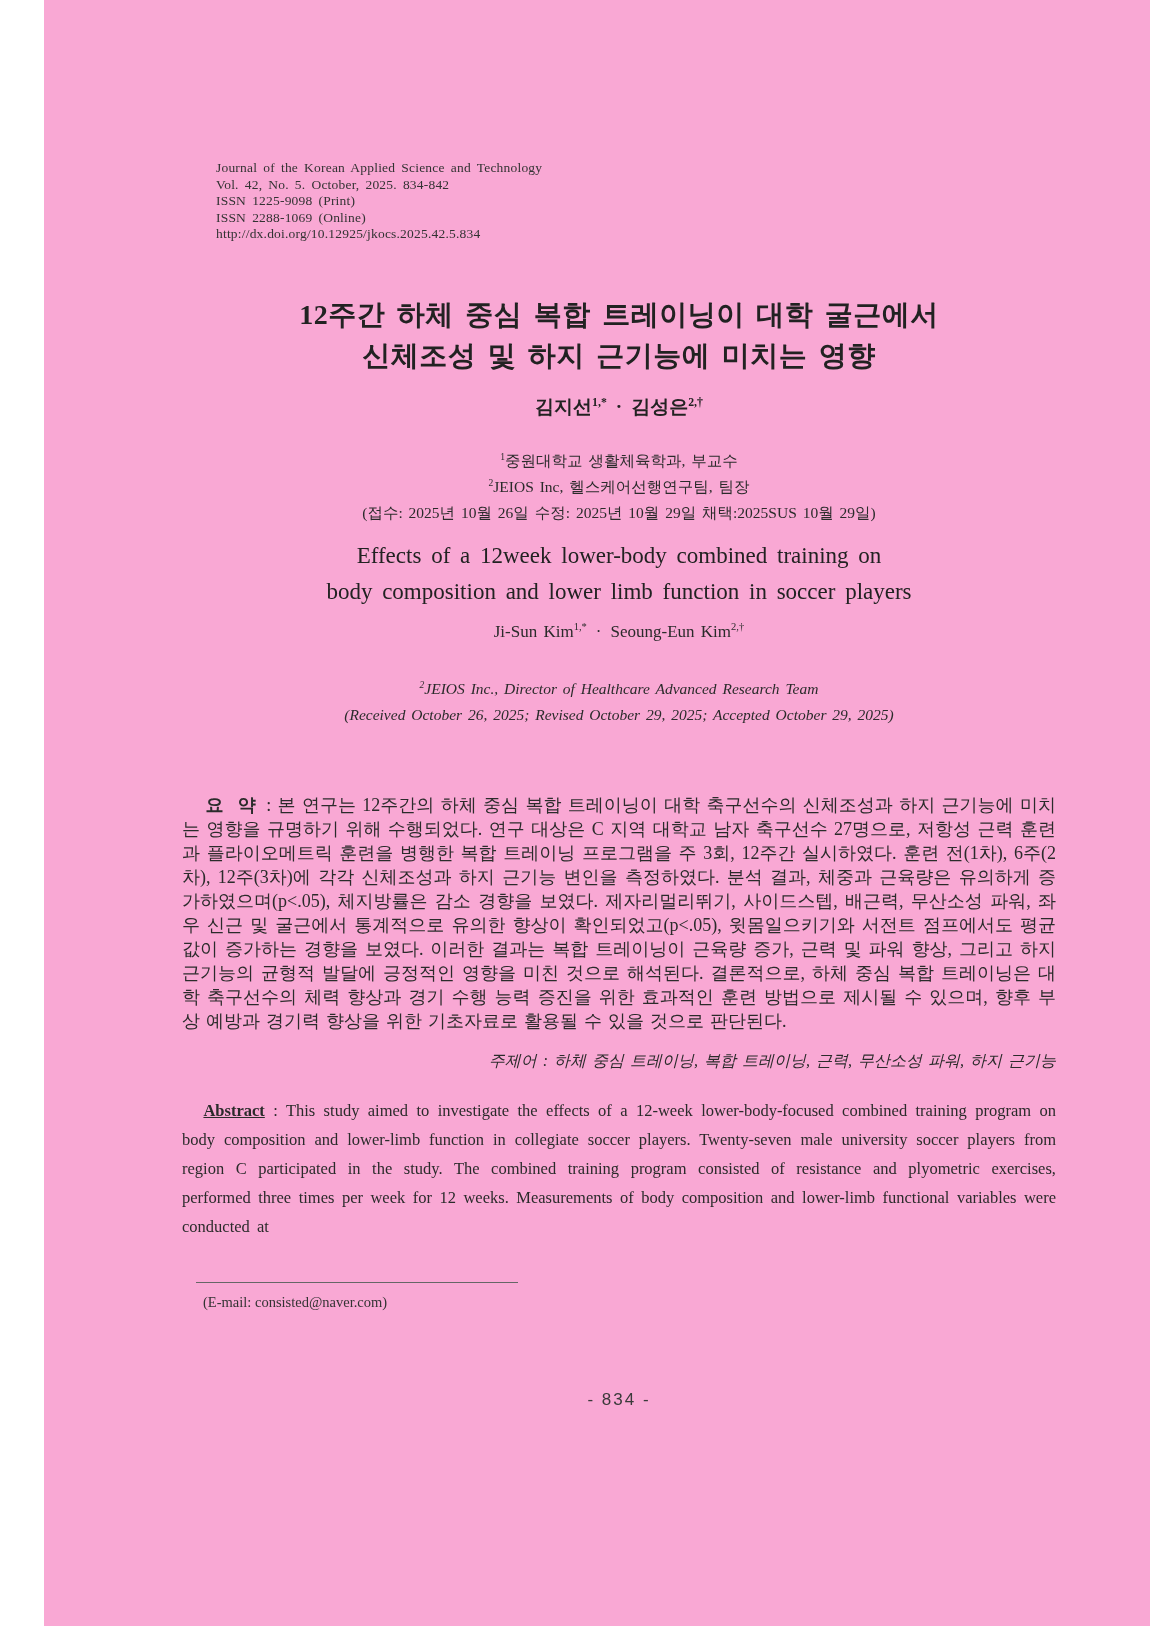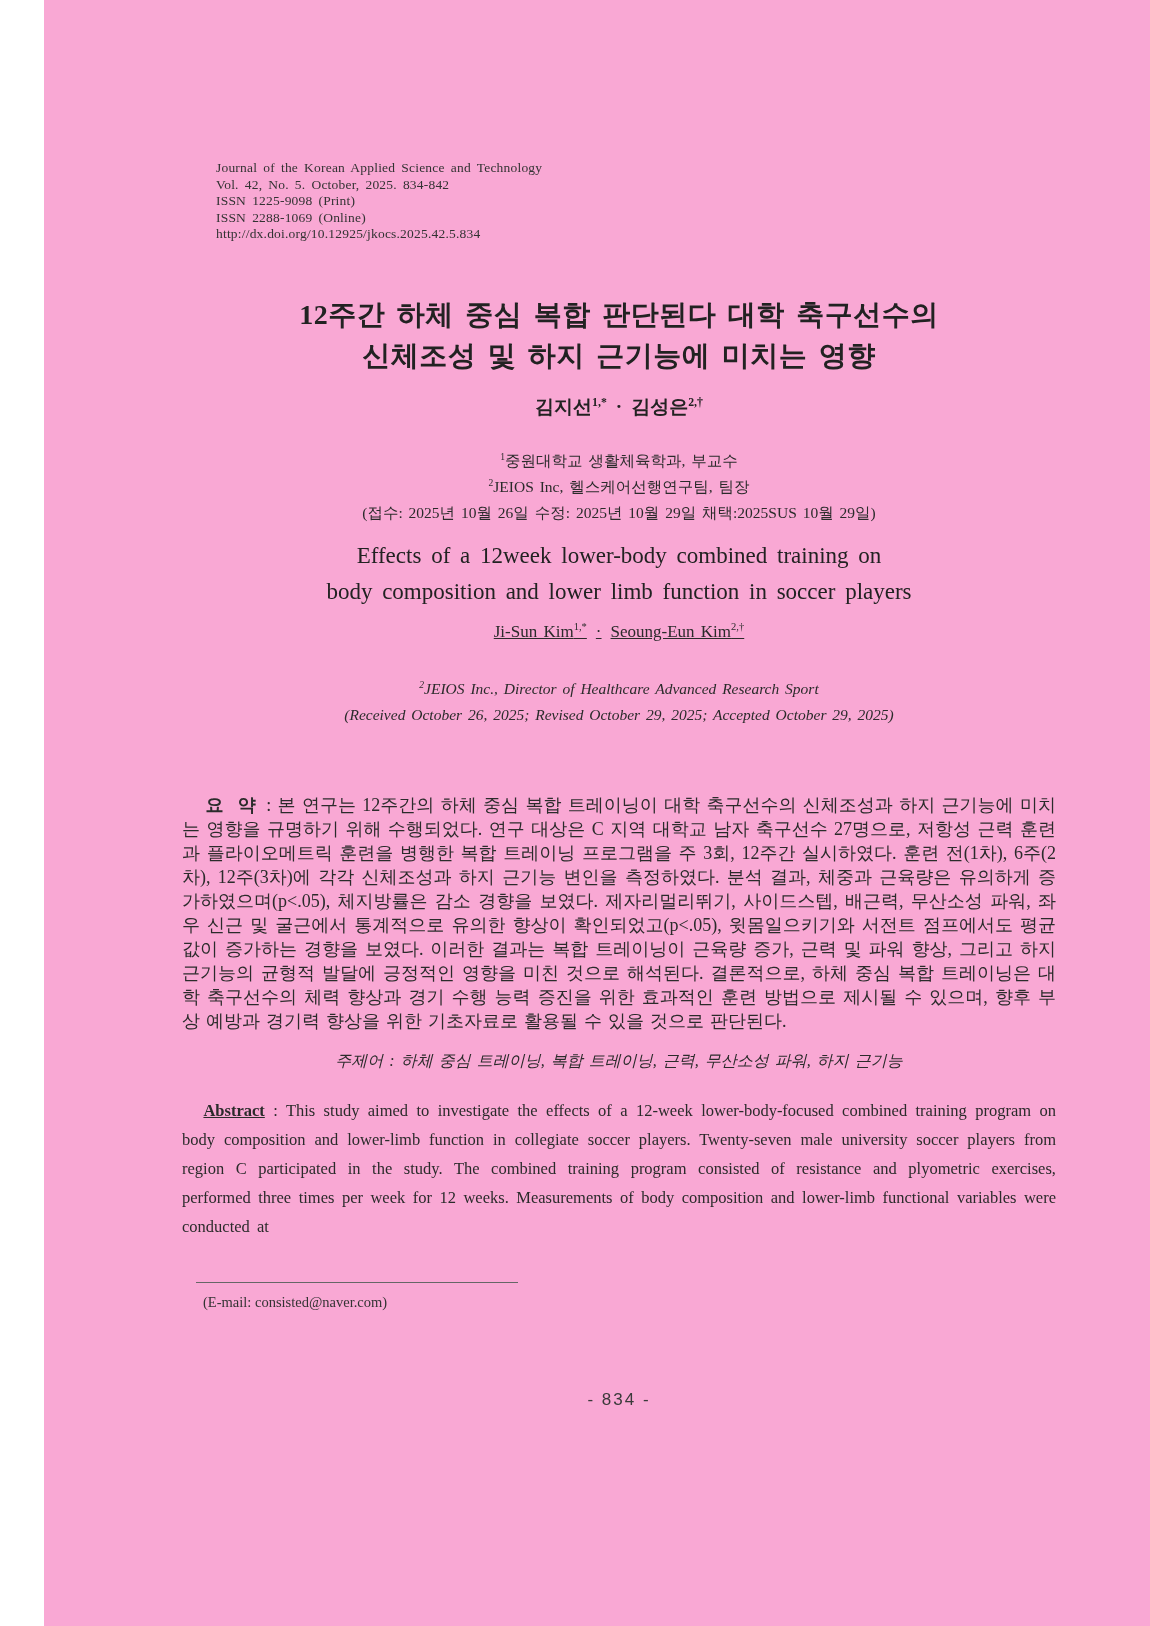--- a/index.html
+++ b/index.html
@@ -58,21 +58,20 @@
     top: 538px;
     font-size: 23px;
     line-height: 36px;
     word-spacing: 4px;
     color: #222;
   }
   .authors-en {
     top: 622px;
     font-size: 17px;
     word-spacing: 2px;
-    text-decoration: underline;
   }
   .affil-en {
     top: 676px;
     font-style: italic;
     font-size: 15.5px;
     line-height: 26px;
     word-spacing: 2px;
   }
   sup { font-size: 0.62em; vertical-align: super; line-height: 0; }
   .author-sep { margin: 0 9px; }
@@ -90,21 +89,21 @@
     font-size: 18px;
     line-height: 24px;
     text-indent: 1.3em;
     word-spacing: 1.5px;
   }
   .abstract-label { font-weight: bold; letter-spacing: 4px; }
   .keywords {
     margin: 18px 0 0 0;
     font-style: italic;
     font-size: 16px;
-    text-align: center;
+    text-align: right;
     word-spacing: 2px;
   }
   .abstract-en {
     margin: 24px 0 0 0;
     font-size: 16.5px;
     line-height: 29px;
     text-indent: 1.3em;
     word-spacing: 3px;
   }
   .abstract-en .abstract-label { letter-spacing: 0; text-decoration: underline; }
@@ -159,21 +158,21 @@
 
   <div class="journal-header">
     <div>Journal of the Korean Applied Science and Technology</div>
     <div>Vol. 42, No. 5. October, 2025. 834-842</div>
     <div>ISSN 1225-9098 (Print)</div>
     <div>ISSN 2288-1069 (Online)</div>
     <div>http://dx.doi.org/10.12925/jkocs.2025.42.5.834</div>
   </div>
 
   <div class="center-col title-ko">
-    <div>12주간 하체 중심 복합 판단된다 대학 축구선수의</div>
+    <div>12주간 하체 중심 복합 트레이닝이 대학 굴근에서</div>
     <div>신체조성 및 하지 근기능에 미치는 영향</div>
   </div>
 
   <div class="center-col authors-ko">
     <span>김지선</span><sup>1,*</sup><span class="author-sep">·</span><span>김성은</span><sup>2,†</sup>
   </div>
 
   <div class="center-col affil-ko">
     <div><sup>1</sup><span>중원대학교 생활체육학과, 부교수</span></div>
     <div><sup>2</sup><span>JEIOS Inc, 헬스케어선행연구팀, 팀장</span></div>
@@ -183,21 +182,21 @@
   <div class="center-col title-en">
     <div>Effects of a 12week lower-body combined training on</div>
     <div>body composition and lower limb function in soccer players</div>
   </div>
 
   <div class="center-col authors-en">
     <span>Ji-Sun Kim</span><sup>1,*</sup><span class="author-sep">·</span><span>Seoung-Eun Kim</span><sup>2,†</sup>
   </div>
 
   <div class="center-col affil-en">
-    <div><sup>2</sup><span>JEIOS Inc., Director of Healthcare Advanced Research Sport</span></div>
+    <div><sup>2</sup><span>JEIOS Inc., Director of Healthcare Advanced Research Team</span></div>
     <div>(Received October 26, 2025; Revised October 29, 2025; Accepted October 29, 2025)</div>
   </div>
 
   <div class="body-col">
     <p class="abstract-ko"><span class="abstract-label">요 약</span><span> : </span><span>본 연구는 12주간의 하체 중심 복합 트레이닝이 대학 축구선수의 신체조성과 하지 근기능에 미치는 영향을 규명하기 위해 수행되었다. 연구 대상은 C 지역 대학교 남자 축구선수 27명으로, 저항성 근력 훈련과 플라이오메트릭 훈련을 병행한 복합 트레이닝 프로그램을 주 3회, 12주간 실시하였다. 훈련 전(1차), 6주(2차), 12주(3차)에 각각 신체조성과 하지 근기능 변인을 측정하였다. 분석 결과, 체중과 근육량은 유의하게 증가하였으며(p&lt;.05), 체지방률은 감소 경향을 보였다. 제자리멀리뛰기, 사이드스텝, 배근력, 무산소성 파워, 좌우 신근 및 굴근에서 통계적으로 유의한 향상이 확인되었고(p&lt;.05), 윗몸일으키기와 서전트 점프에서도 평균값이 증가하는 경향을 보였다. 이러한 결과는 복합 트레이닝이 근육량 증가, 근력 및 파워 향상, 그리고 하지 근기능의 균형적 발달에 긍정적인 영향을 미친 것으로 해석된다. 결론적으로, 하체 중심 복합 트레이닝은 대학 축구선수의 체력 향상과 경기 수행 능력 증진을 위한 효과적인 훈련 방법으로 제시될 수 있으며, 향후 부상 예방과 경기력 향상을 위한 기초자료로 활용될 수 있을 것으로 판단된다.</span></p>
 
     <p class="keywords">주제어 : 하체 중심 트레이닝, 복합 트레이닝, 근력, 무산소성 파워, 하지 근기능</p>
 
     <p class="abstract-en"><span class="abstract-label">Abstract</span><span> : </span><span>This study aimed to investigate the effects of a 12-week lower-body-focused combined training program on body composition and lower-limb function in collegiate soccer players. Twenty-seven male university soccer players from region C participated in the study. The combined training program consisted of resistance and plyometric exercises, performed three times per week for 12 weeks. Measurements of body composition and lower-limb functional variables were conducted at</span></p>
   </div>

